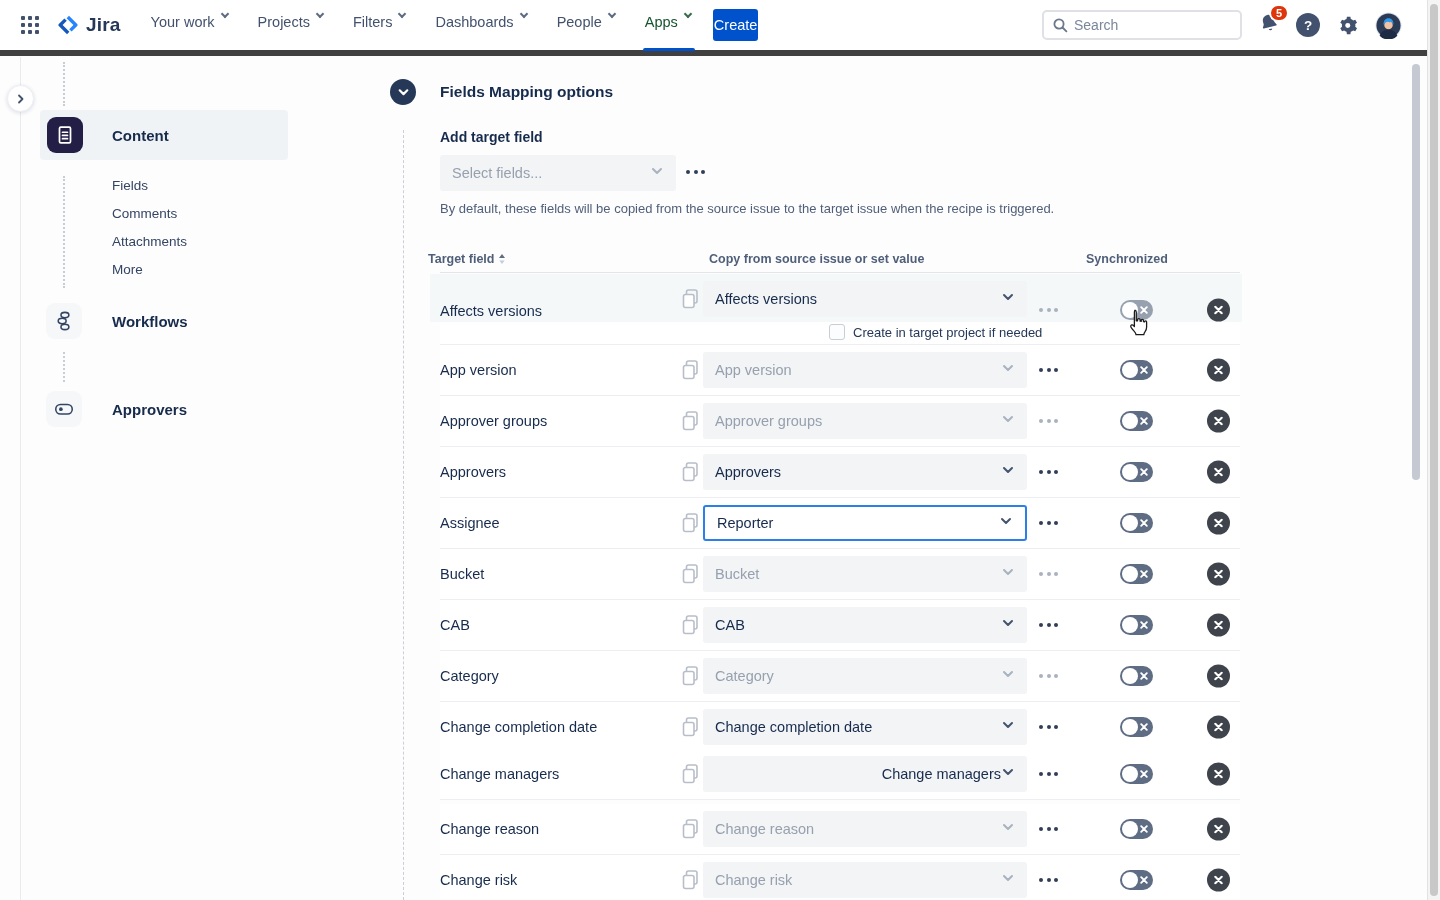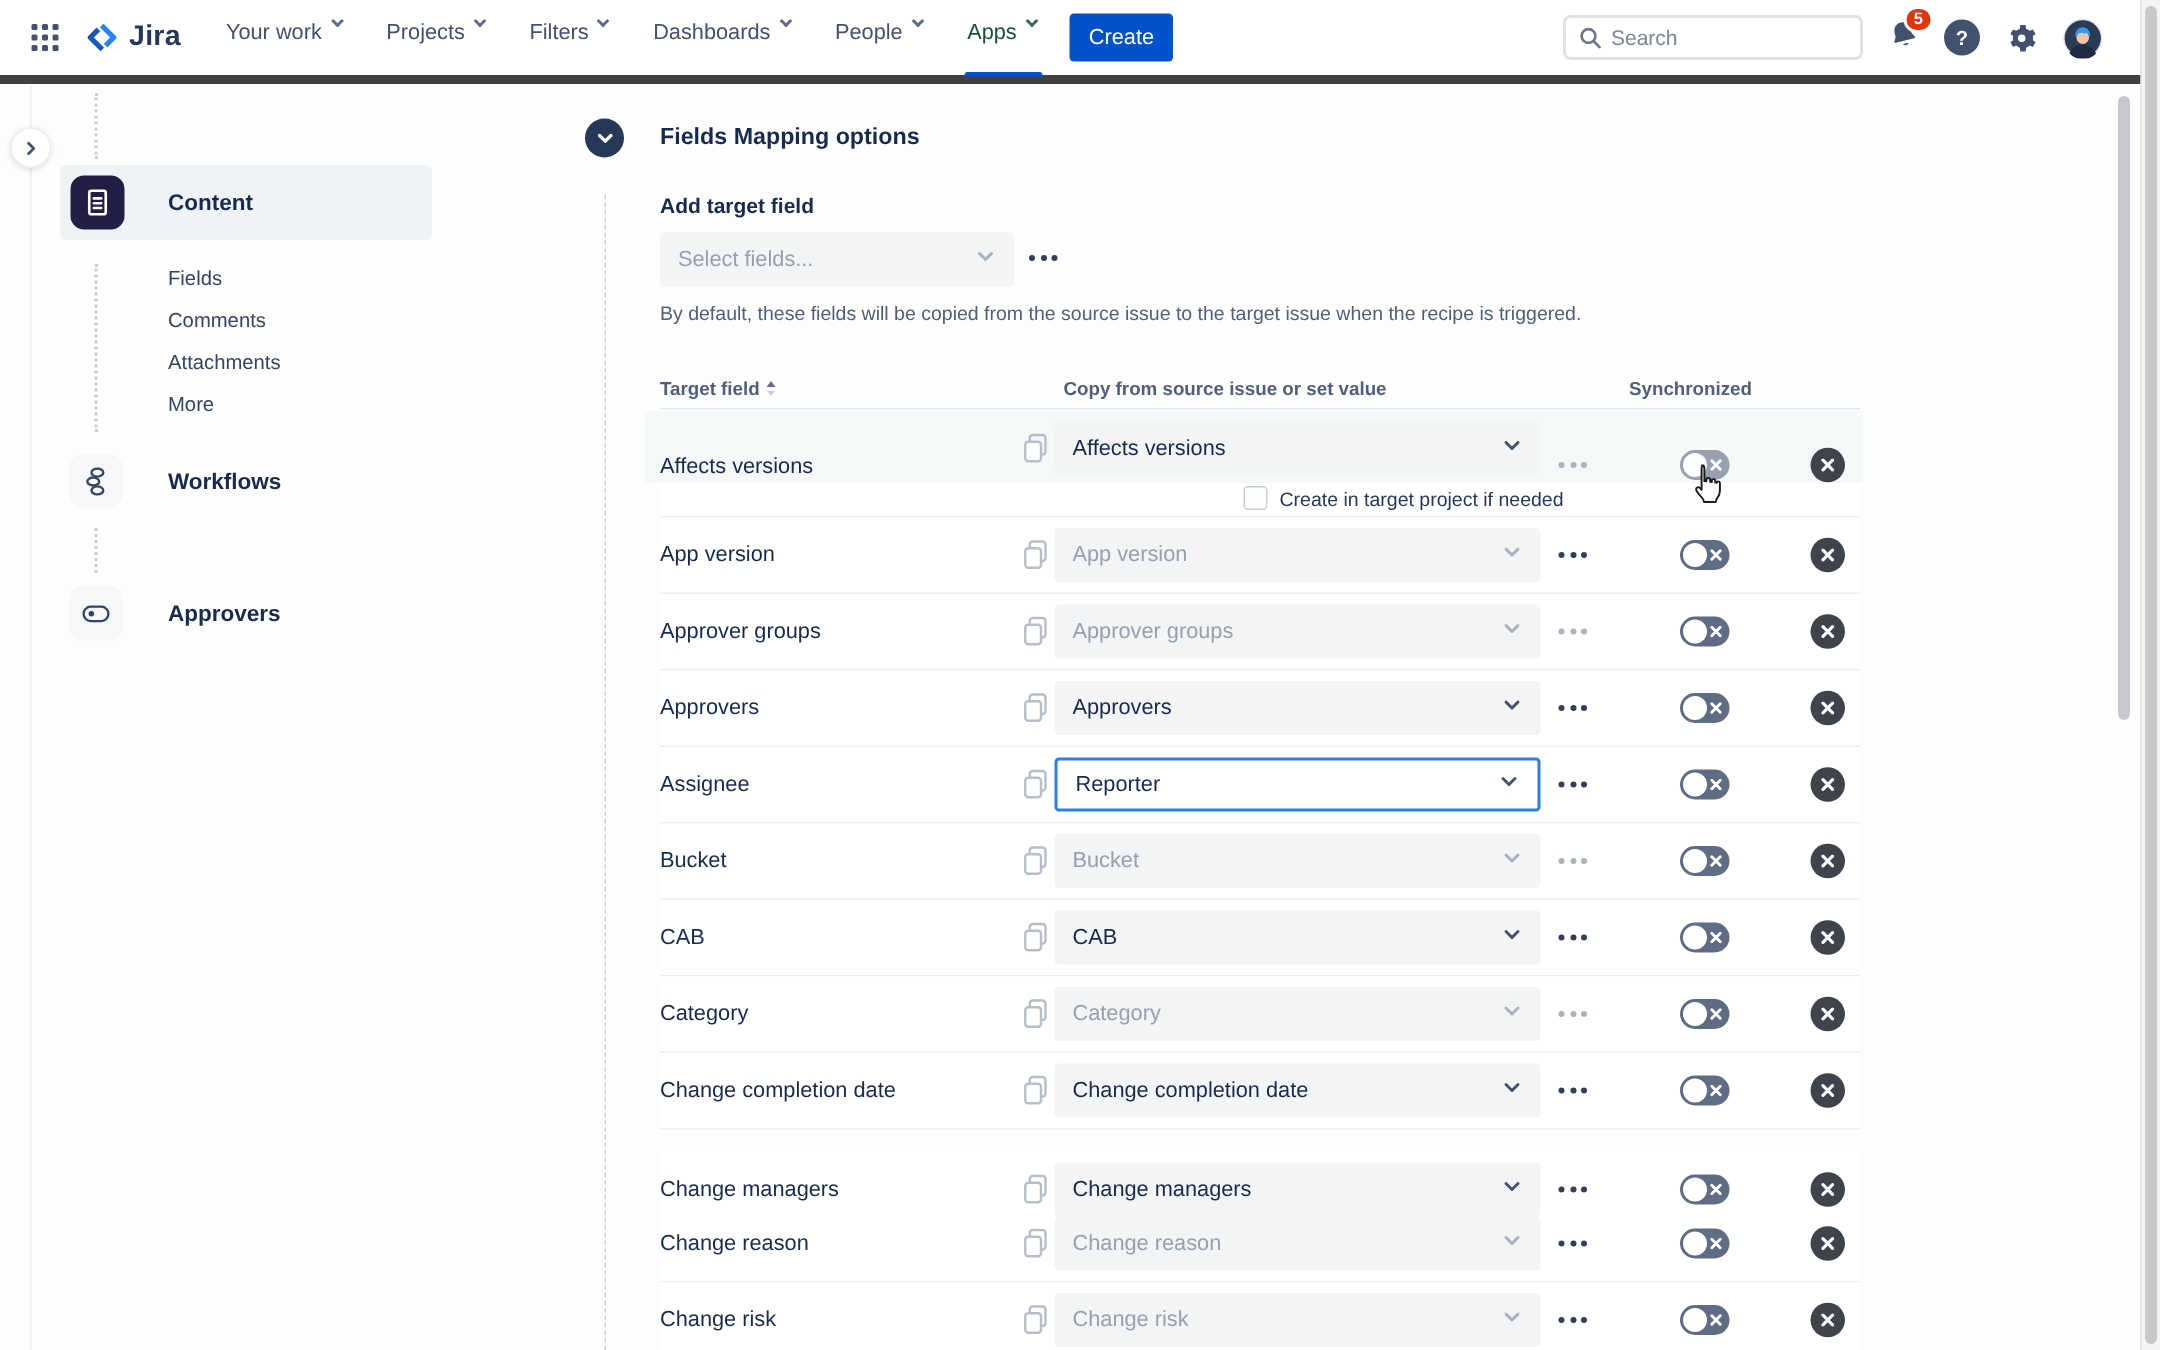--- a/index.html
+++ b/index.html
@@ -15,21 +15,21 @@
   .logo { display:flex; align-items:center; gap:6px; margin-left:10px; }
   .logo-text { font-size:19px; font-weight:600; color:#253858; letter-spacing:.2px; }
   .nav-menu { display:flex; align-items:center; gap:30px; margin-left:30px; }
   .nav-item { position:relative; display:flex; font-size:14.5px; font-weight:500;
               color:#42526E; cursor:pointer; height:22px; }
   .nav-item .chev { width:6px; height:6px; border-right:2px solid currentColor; border-bottom:2px solid currentColor;
                     transform:rotate(45deg); margin-left:7px; margin-top:-3px; opacity:.85; }
   .nav-item.active { color:#14532d; }
   .nav-item.active::after { content:''; position:absolute; left:-2px; right:-4px; bottom:-15px; height:3px;
                             background:#0052CC; border-radius:2px 2px 0 0; }
-  .create-btn { margin-left:22px; height:32px; padding:0 13px; background:#0052CC; color:#fff; border:none;
+  .create-btn { margin-left:22px; height:32px; padding:0 1px; background:#0052CC; color:#fff; border:none;
                 border-radius:3px; font-size:14.5px; font-weight:500; font-family:inherit; cursor:pointer; }
   .nav-right { margin-left:auto; display:flex; align-items:center; gap:16px; padding-right:14px; }
   .searchbox { width:200px; height:30px; border:2px solid #DFE1E6; border-radius:5px; background:#fff;
                display:flex; align-items:center; padding:0 8px; gap:6px; }
   .searchbox input { border:none; outline:none; width:140px; font-size:14px; font-family:inherit; color:#be185d; background:transparent; }
   .searchbox input::placeholder { color:#7A869A; }
   .bell-wrap { position:relative; cursor:pointer; }
   .badge { position:absolute; top:-8px; right:-9px; background:#DE350B; color:#fff; font-size:11px; font-weight:700;
            padding:1px 5px; border-radius:9px; border:2px solid #fff; }
   .help-btn { width:24px; height:24px; border-radius:50%; background:#42526E; color:#fff; font-size:13.5px;
@@ -245,21 +245,21 @@
       </svg>
   </span>
 </div>
 <div class="dots top-dots">
     <i></i>
     <i></i>
     <i></i>
   </div>
 <div class="desc">By default, these fields will be copied from the source issue to the target issue when the recipe is triggered.</div>
 
-<div class="thead" style="left:440px">
+<div class="thead" style="left:428px">
   <span>Target field</span>
   <svg width="8" height="12" viewBox="0 0 8 12" style="margin-left:4px">
     <path d="M4 1l3 4H1z" fill="#5E6C84"></path>
       <path d="M4 11L1.4 7.6h5.2z" fill="#C6CCD6"></path>
   </svg>
 </div>
 <div class="thead" style="left:709px">Copy from source issue or set value</div>
 <div class="thead" style="left:1086px">Synchronized</div>
 <div class="hdr-line"></div>
 
@@ -540,21 +540,21 @@
           <path d="M1.2 1.2l5.6 5.6M6.8 1.2L1.2 6.8" stroke="#fff" stroke-width="1.9" stroke-linecap="round"></path>
         </svg>
         <div class="knob"></div>
       </div>
       <div class="del">
         <svg width="9" height="9" viewBox="0 0 9 9">
           <path d="M1.3 1.3l6.4 6.4M7.7 1.3L1.3 7.7" stroke="#fff" stroke-width="2.1" stroke-linecap="round"></path>
         </svg>
       </div>
     </div>
-    <div class="trow" style="top: 768px; height: 51px;">
+    <div class="trow" style="top: 749px; height: 51px; text-align: right;">
       <div class="cell-label">Change managers</div>
       <span class="copy-ic">
         <svg width="19" height="21" viewBox="0 0 19 21">
           <rect x="5.5" y="1.5" width="10.5" height="13" rx="2" fill="none" stroke="#B8BEC9" stroke-width="1.6"></rect>
           <rect x="2.5" y="6" width="10.5" height="13" rx="2" fill="#fff" stroke="#B8BEC9" stroke-width="1.6"></rect>
         </svg>
       </span>
       <div class="dd filled">
         <span class="dd-text">Change managers</span>
         <span class="dd-chev"><svg width="14" height="14" viewBox="0 0 14 14">

